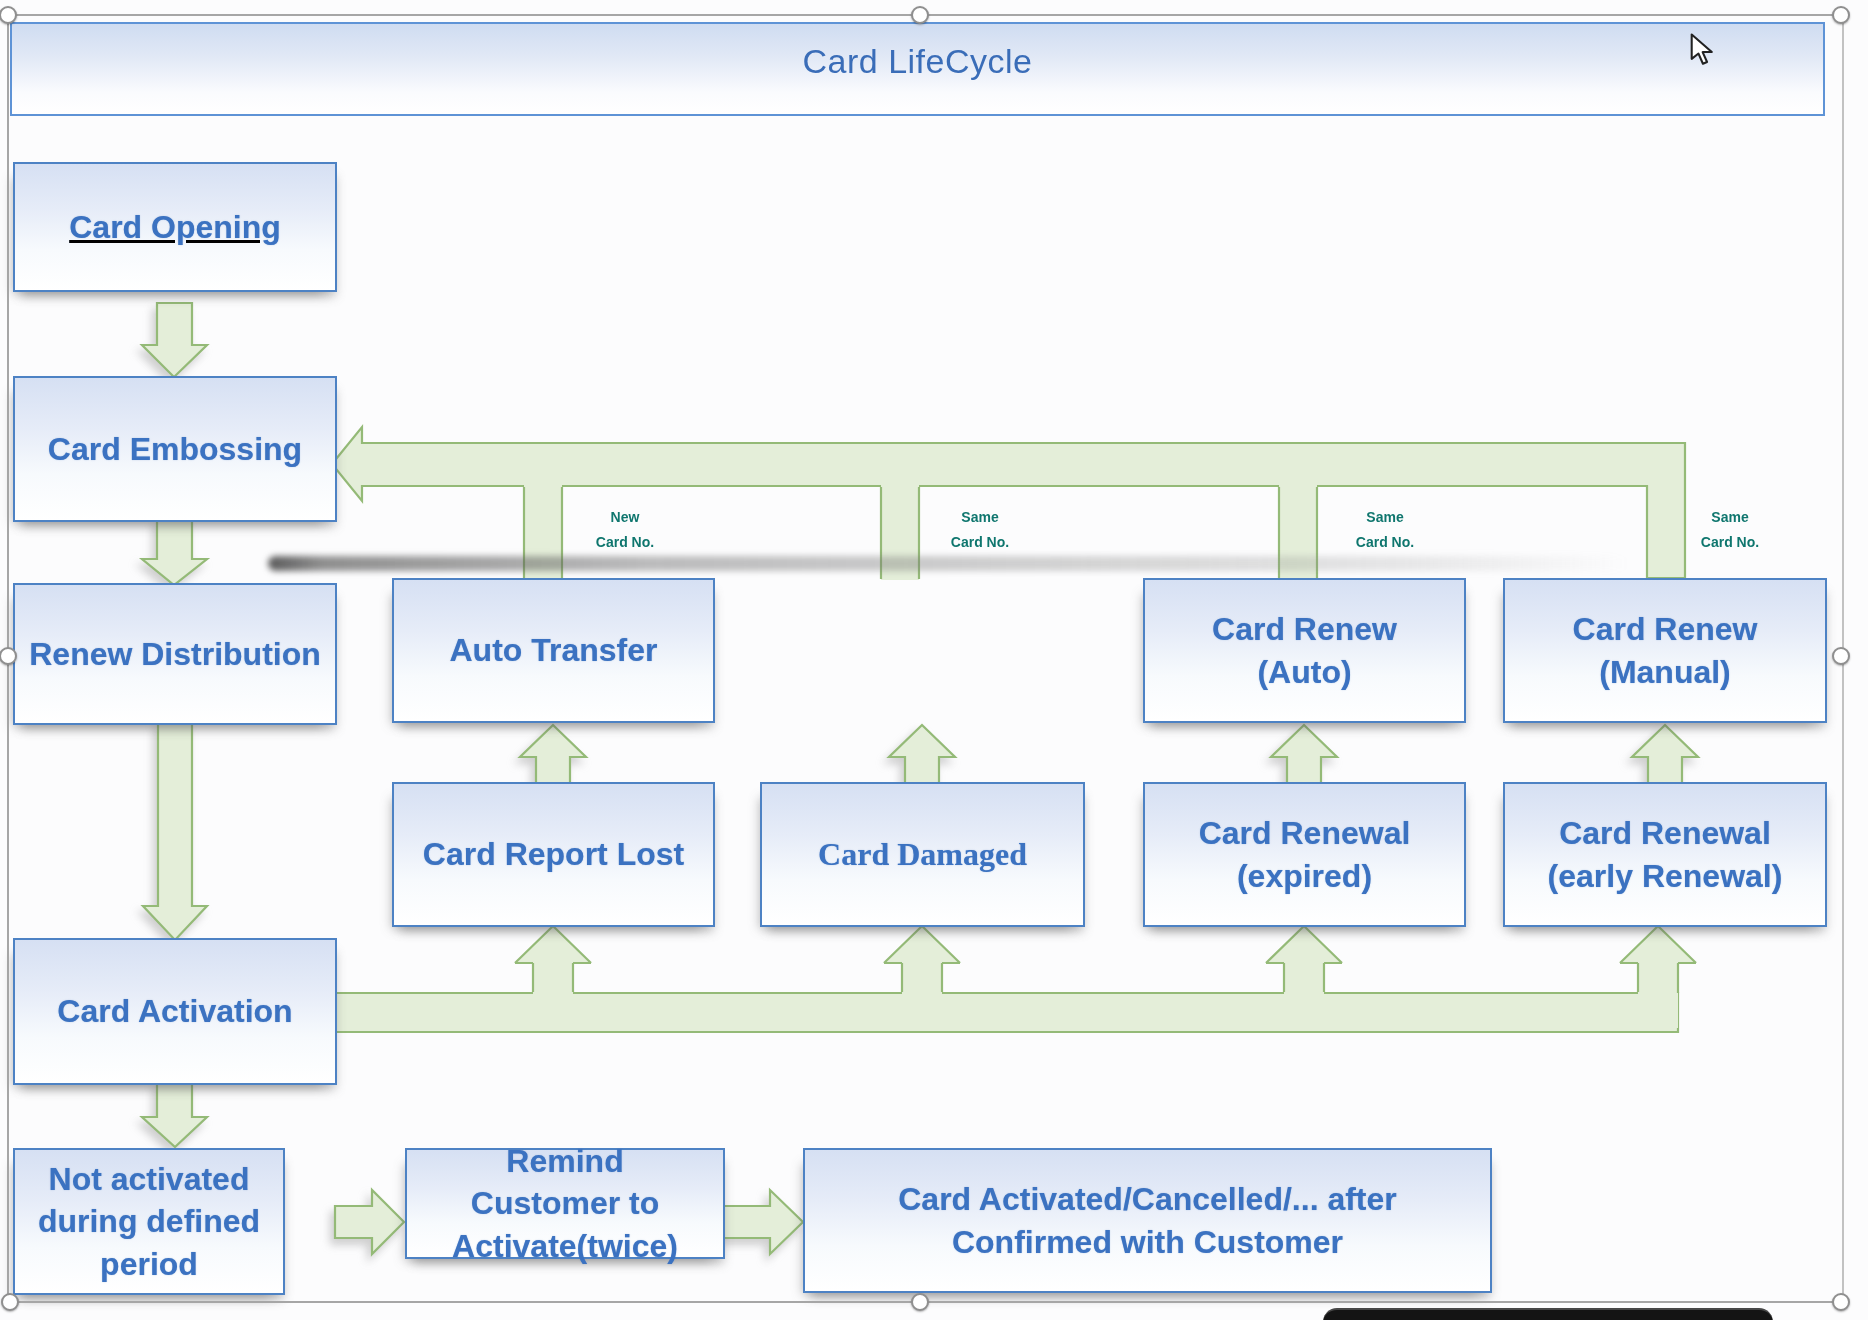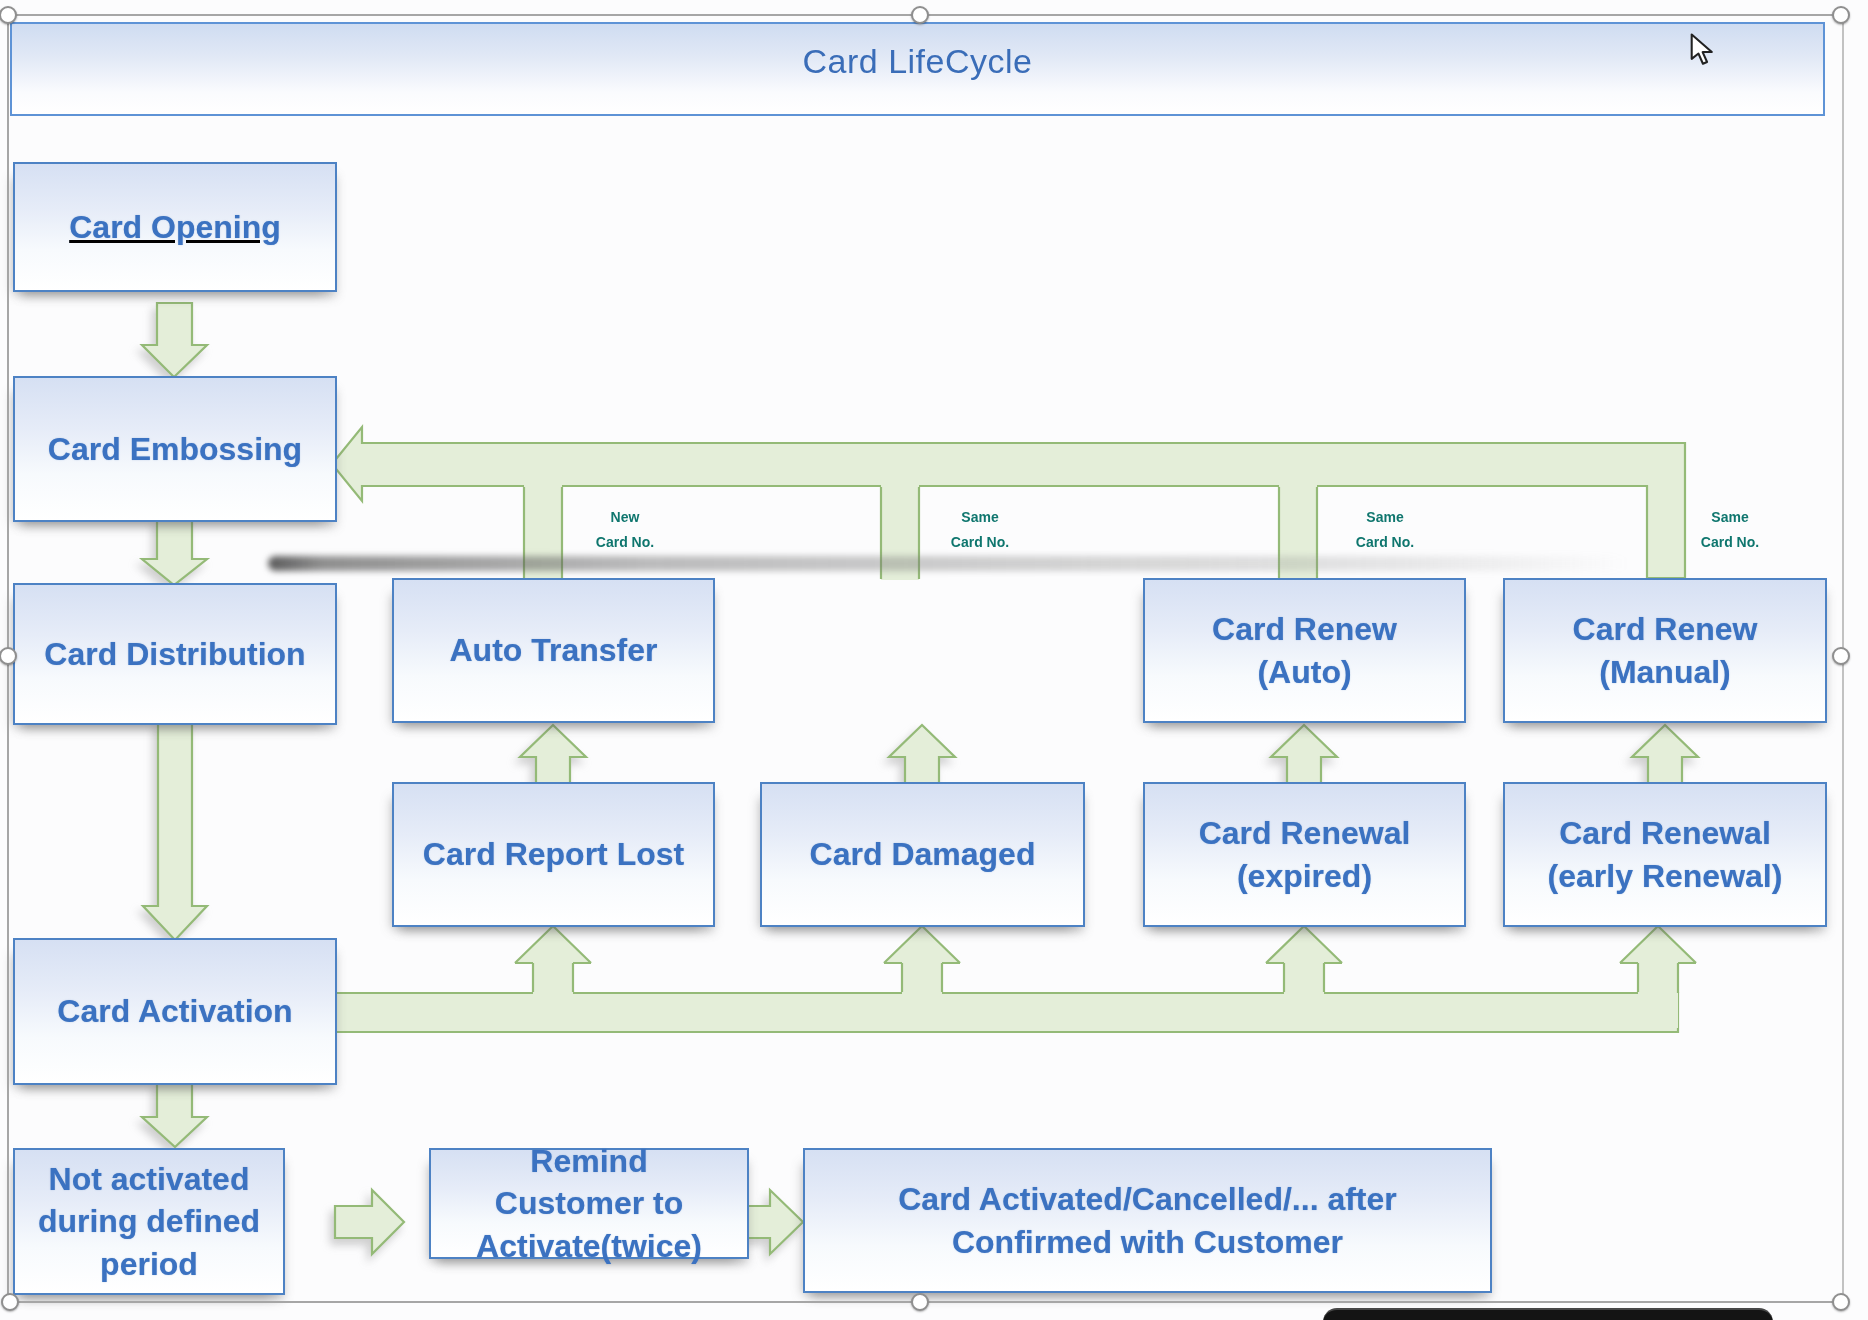--- a/index.html
+++ b/index.html
@@ -122,32 +122,32 @@
     <span>Card LifeCycle</span>
   </div>
 
   <div class="node" style="left:13px;top:162px;width:324px;height:130px;text-decoration:underline;">
     <span class="node-label">Card Opening</span>
   </div>
   <div class="node" style="left:13px;top:376px;width:324px;height:146px;">
     <span class="node-label">Card Embossing</span>
   </div>
   <div class="node" style="left:13px;top:583px;width:324px;height:142px;">
-    <span class="node-label">Card Distribution</span>
+    <span class="node-label">Renew Distribution</span>
   </div>
   <div class="node" style="left:13px;top:938px;width:324px;height:147px;">
     <span class="node-label">Card Activation</span>
   </div>
   <div class="node" style="left:13px;top:1148px;width:272px;height:147px;">
     <span class="node-label">Not activated
 during defined
 period</span>
   </div>
 
-  <div class="node" style="left:405px;top:1148px;width:320px;height:111px;margin-left:24px;">
+  <div class="node" style="left:405px;top:1148px;width:320px;height:111px;">
     <span class="node-label">Remind
 Customer to
 Activate(twice)</span>
   </div>
   <div class="node wide" style="left:803px;top:1148px;width:689px;height:145px;">
     <span class="node-label">Card Activated/Cancelled/... after
 Confirmed with Customer</span>
   </div>
 
   <div class="node" style="left:392px;top:578px;width:323px;height:145px;">
@@ -158,21 +158,21 @@
 (Auto)</span>
   </div>
   <div class="node" style="left:1503px;top:578px;width:324px;height:145px;">
     <span class="node-label">Card Renew
 (Manual)</span>
   </div>
 
   <div class="node" style="left:392px;top:782px;width:323px;height:145px;">
     <span class="node-label">Card Report Lost</span>
   </div>
-  <div class="node" style="left:760px;top:782px;width:325px;height:145px;">
+  <div class="node" style="left:760px;top:782px;width:325px;height:145px;font-family:Liberation Serif, serif;">
     <span class="node-label">Card Damaged</span>
   </div>
   <div class="node" style="left:1143px;top:782px;width:323px;height:145px;">
     <span class="node-label">Card Renewal
 (expired)</span>
   </div>
   <div class="node" style="left:1503px;top:782px;width:324px;height:145px;">
     <span class="node-label">Card Renewal
 (early Renewal)</span>
   </div>

